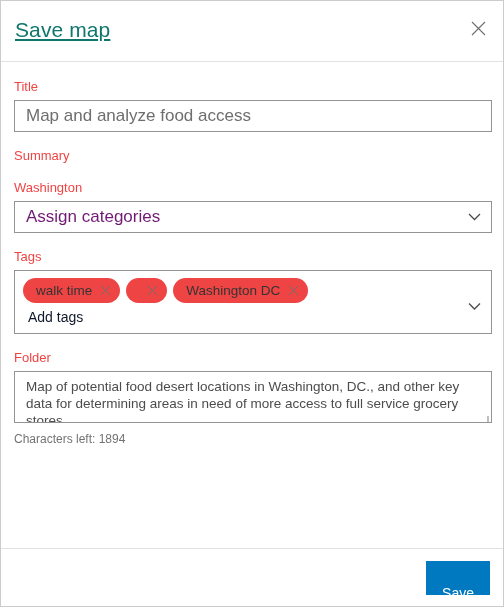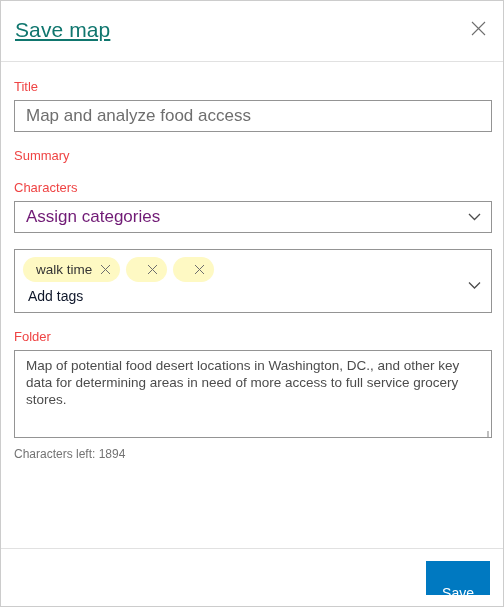--- a/index.html
+++ b/index.html
@@ -118,21 +118,21 @@
   }
   .chips {
     display: flex;
     flex-wrap: wrap;
     gap: 6px;
   }
   .chip {
     display: inline-flex;
     align-items: center;
     height: 25px;
-    background: #fef9c3;
+    background: #ef4444;
     border-radius: 13px;
     padding: 0 9px 0 13px;
     font-size: 13.5px;
     color: #343434;
     white-space: nowrap;
   }
   .chip-x {
     margin-left: 8px;
     display: inline-flex;
     align-items: center;
@@ -151,21 +151,21 @@
     top: 31px;
     display: flex;
     cursor: pointer;
   }
 
   
   .textarea-box {
     position: relative;
     box-sizing: border-box;
     width: 478px;
-    height: 88px;
+    height: 52px;
     border: 1px solid #949494;
     background: #ffffff;
     padding: 6px 10px 6px 11px;
     overflow: hidden;
   }
   .textarea-text {
     font-size: 13.5px;
     color: #4c4c4c;
     line-height: 17px;
     white-space: pre-wrap;
@@ -246,50 +246,52 @@
       <div class="input-box">
         <div class="input-text">Map and analyze food access</div>
       </div>
     </div>
 
     <div class="field">
       <span class="field-label">Summary</span>
     </div>
 
     <div class="field">
-      <span class="field-label">Characters</span>
+      <span class="field-label">Washington</span>
       <div class="input-box">
         <div class="input-text placeholder">Assign categories</div>
         <span class="chevron">
           <svg width="13" height="9" viewBox="0 0 13 9" aria-hidden="true">
             <path d="M1 1.5 L6.5 7 L12 1.5" stroke="#4c4c4c" stroke-width="1.3" fill="none"></path>
           </svg>
         </span>
       </div>
     </div>
 
     <div class="field">
+      <span class="field-label">Tags</span>
       <div class="tags-box">
         <div class="chips">
           <span class="chip">
             <span>walk time</span>
             <span class="chip-x">
               <svg width="11" height="11" viewBox="0 0 11 11" aria-hidden="true">
                 <path d="M1 1 L10 10 M10 1 L1 10" stroke="#6e6e6e" stroke-width="1" fill="none"></path>
               </svg>
             </span>
           </span>
           <span class="chip">
             <span class="chip-x">
               <svg width="11" height="11" viewBox="0 0 11 11" aria-hidden="true">
                 <path d="M1 1 L10 10 M10 1 L1 10" stroke="#6e6e6e" stroke-width="1" fill="none"></path>
               </svg>
             </span>
           </span>
           <span class="chip">
+            <span>Washington DC</span>
             <span class="chip-x">
               <svg width="11" height="11" viewBox="0 0 11 11" aria-hidden="true">
                 <path d="M1 1 L10 10 M10 1 L1 10" stroke="#6e6e6e" stroke-width="1" fill="none"></path>
               </svg>
             </span>
           </span>
         </div>
         <div class="tags-input">Add tags</div>
         <span class="tags-chevron">
           <svg width="13" height="9" viewBox="0 0 13 9" aria-hidden="true">

